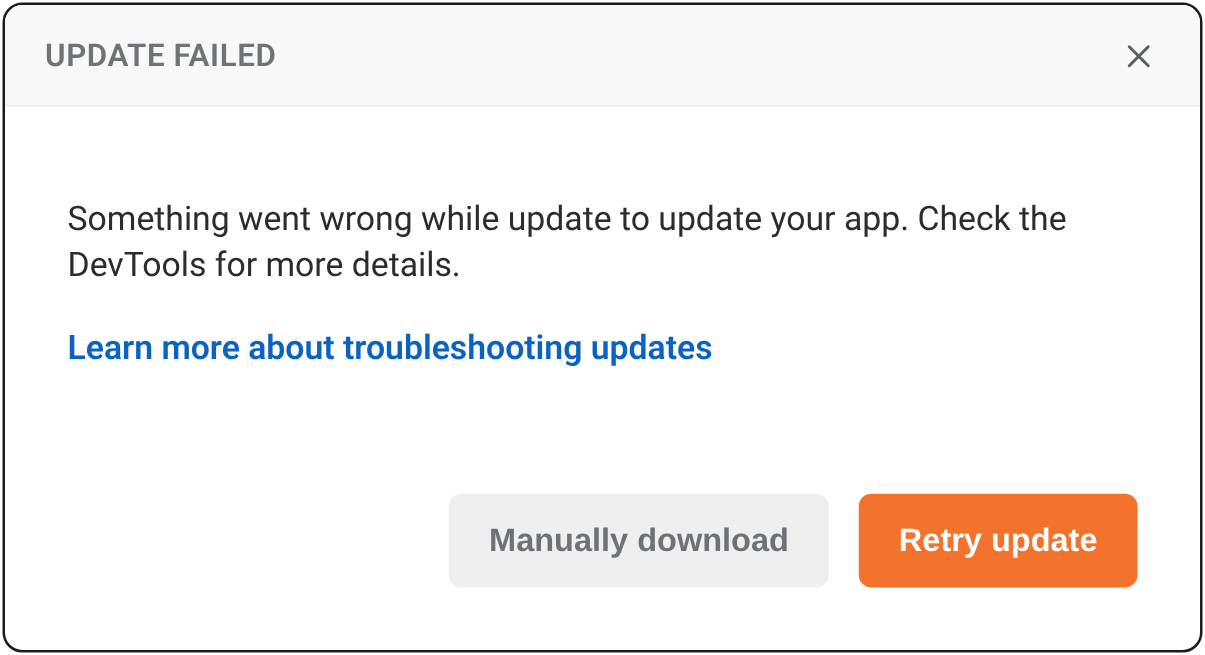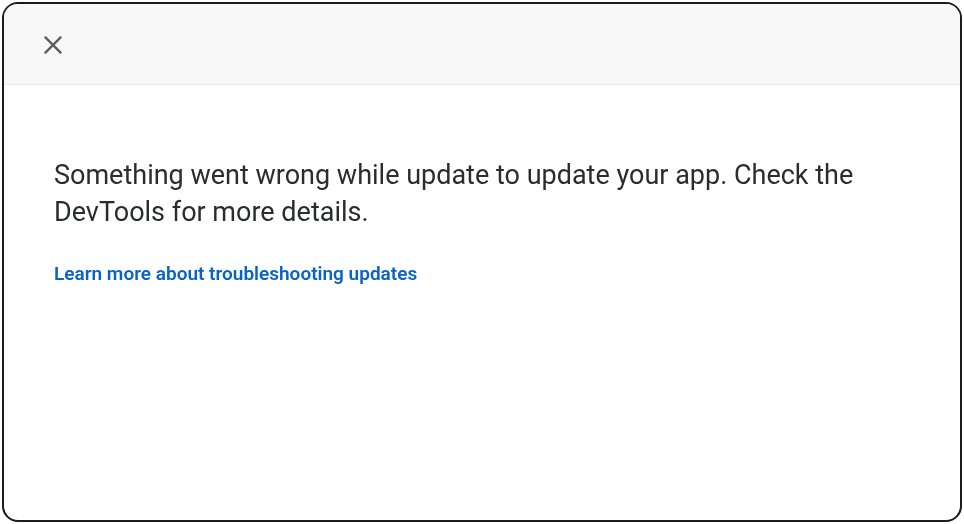--- a/index.html
+++ b/index.html
@@ -59,21 +59,21 @@
       display: flex;
       flex-direction: column;
     }
     .message {
       font-size: 27px;
       line-height: 1.38;
       color: #2b2c2e;
       margin-bottom: 30px;
     }
     .link {
-      font-size: 19px;
+      font-size: 27px;
       font-weight: 600;
       color: #0a63c2;
       text-decoration: none;
       cursor: pointer;
       display: inline-block;
     }
     .footer {
       padding: 0 50px 50px 50px;
       display: flex;
       justify-content: flex-end;
@@ -94,24 +94,29 @@
     .btn-primary {
       background: #f3722c;
       color: #ffffff;
     }
   </style>
 </head>
 <body>
 
 <div class="dialog">
   <div class="header">
+    <div class="title">UPDATE FAILED</div>
     <button class="close-btn">
       <svg viewBox="0 0 24 24" fill="none" stroke="currentColor" stroke-width="2.2" stroke-linecap="round">
         <line x1="5" y1="5" x2="19" y2="19"></line>
         <line x1="19" y1="5" x2="5" y2="19"></line>
       </svg>
     </button>
   </div>
   <div class="body">
     <p class="message">Something went wrong while update to update your app. Check the DevTools for more details.</p>
     <a class="link">Learn more about troubleshooting updates</a>
   </div>
+  <div class="footer">
+    <button class="btn btn-secondary">Manually download</button>
+    <button class="btn btn-primary">Retry update</button>
+  </div>
 </div>
 
 </body></html>

